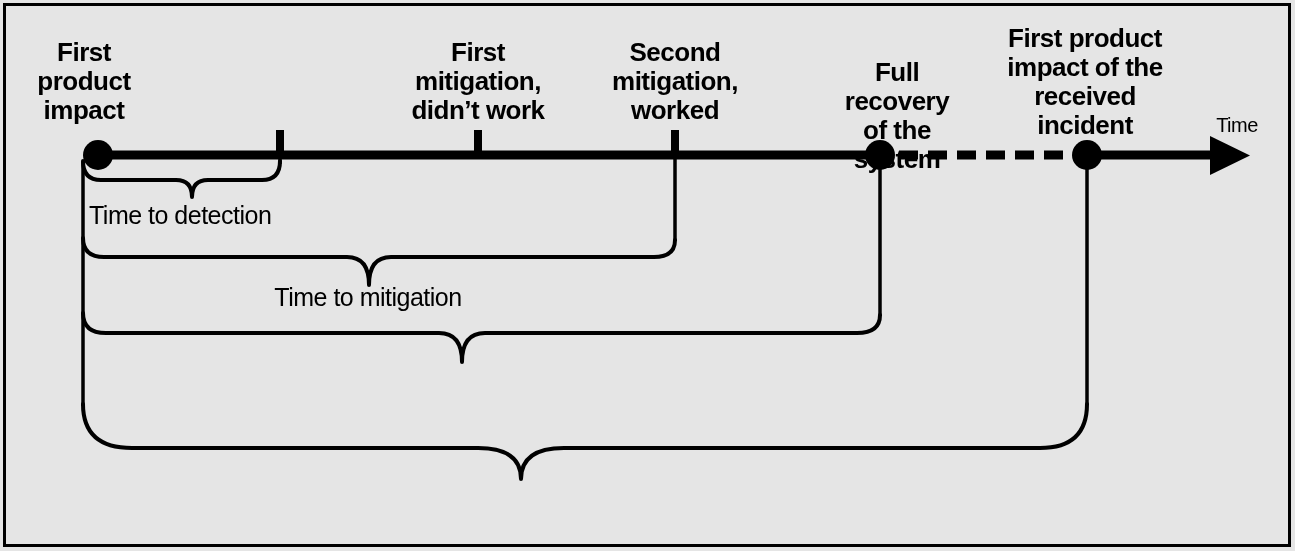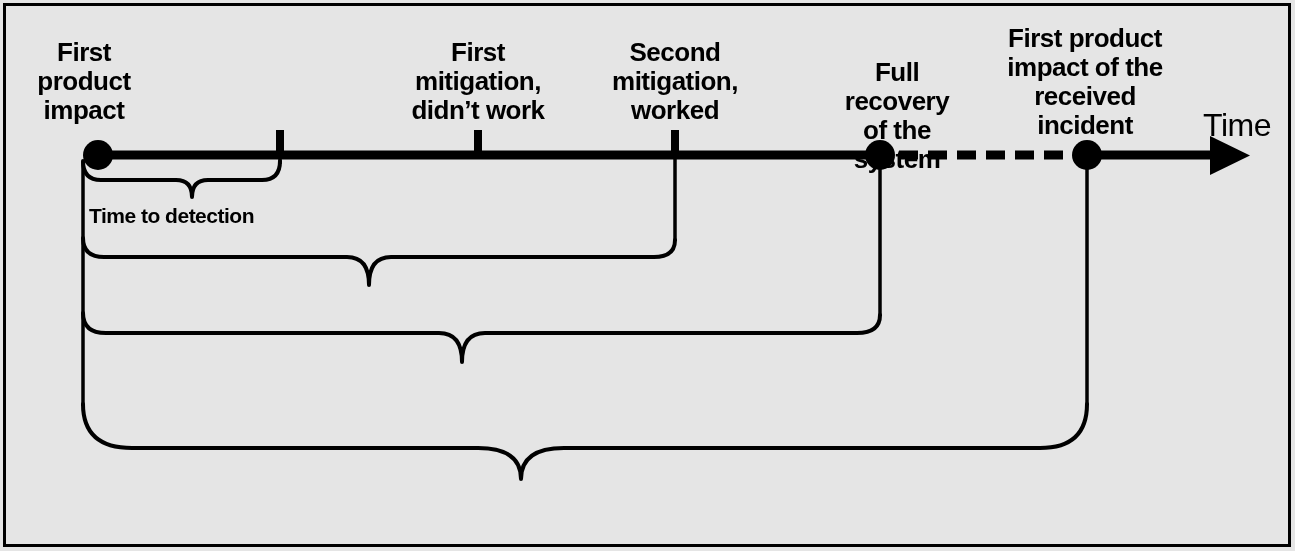--- a/index.html
+++ b/index.html
@@ -25,28 +25,28 @@
     text-align: center;
     color: #000;
   }
   .event-label {
     font-weight: bold;
     font-size: 26px;
     line-height: 29px;
     letter-spacing: -0.5px;
   }
   .span-label {
-    font-weight: bold;
-    font-size: 21px;
+    font-weight: normal;
+    font-size: 25px;
     line-height: 31px;
     letter-spacing: -0.5px;
   }
   .axis-label {
     font-weight: normal;
-    font-size: 32px;
+    font-size: 20px;
     line-height: 31px;
     letter-spacing: -0.5px;
   }
   .left-align { text-align: left; }
 </style>
 </head>
 <body>
 
 <div class="canvas">
 
@@ -94,15 +94,16 @@
 of the
 system</div>
   <div class="label event-label" style="left:985px; top:24px; width:200px;">First product
 impact of the
 received
 incident</div>
 
   <div class="label axis-label" style="left:1197px; top:110px; width:80px;">Time</div>
 
   <div class="label span-label left-align" style="left:89px; top:200px; width:320px;">Time to detection</div>
+  <div class="label span-label" style="left:218px; top:282px; width:300px;">Time to mitigation</div>
 
   <div class="frame"></div>
 </div>
 
 </body></html>

